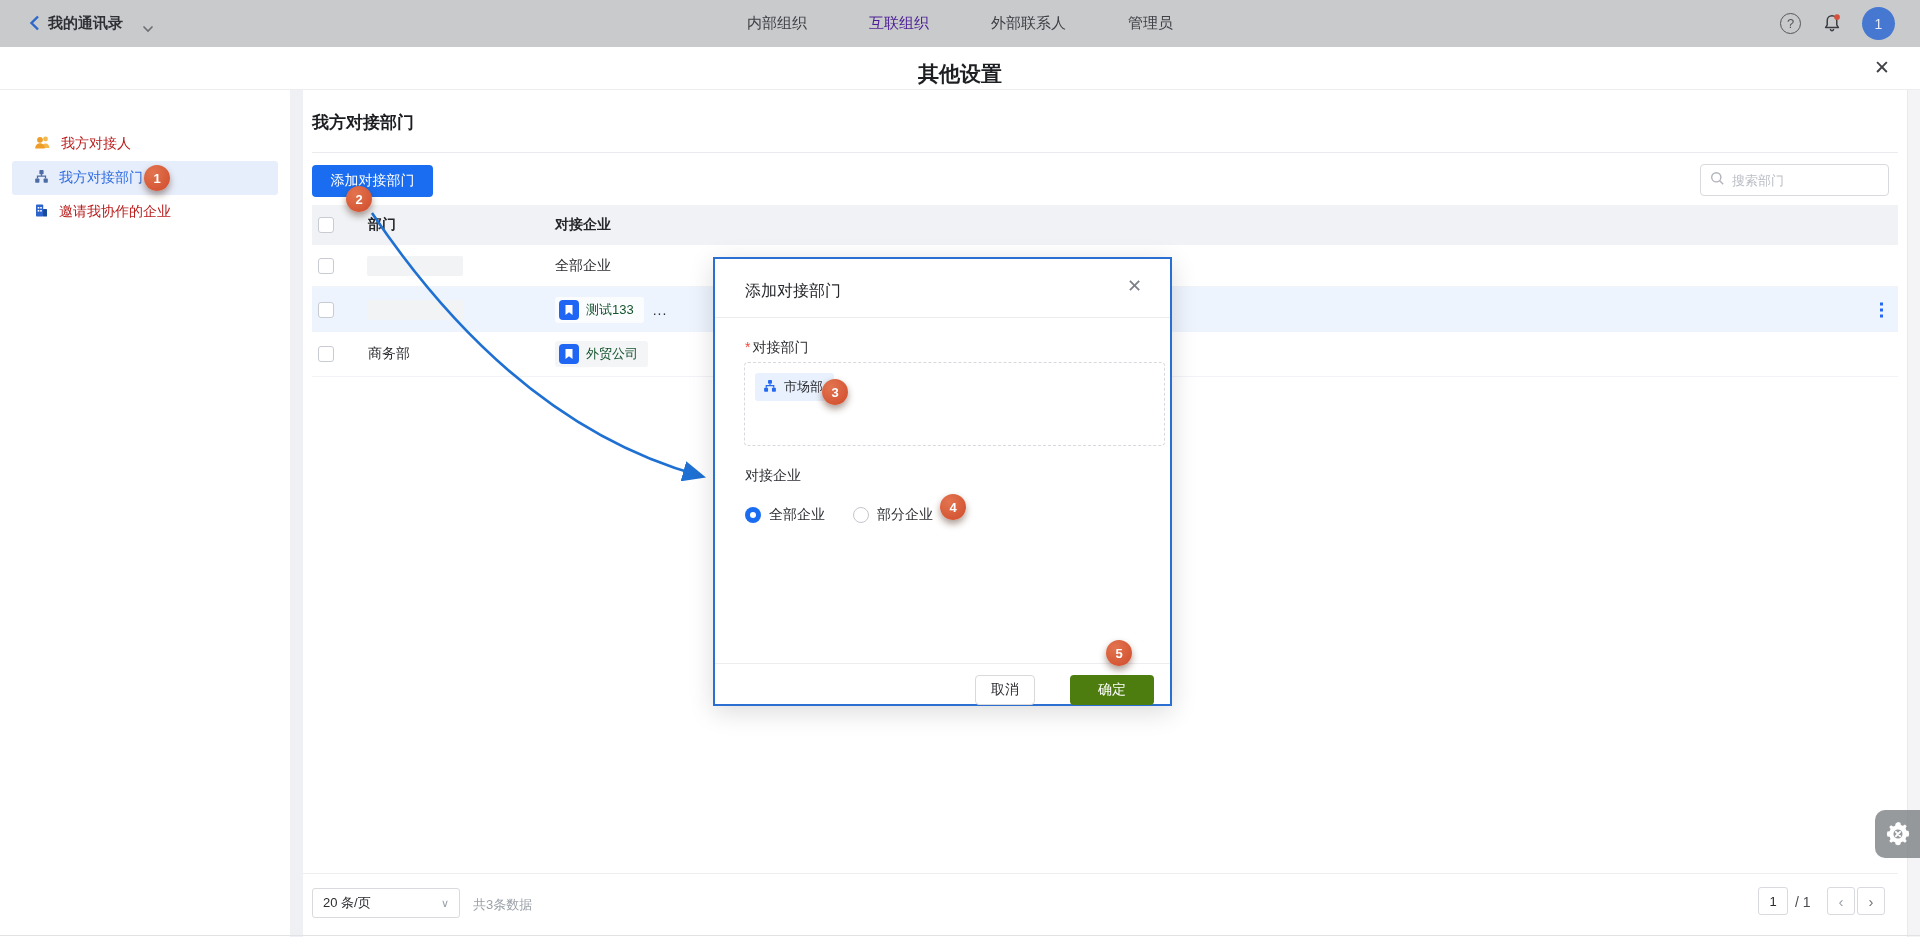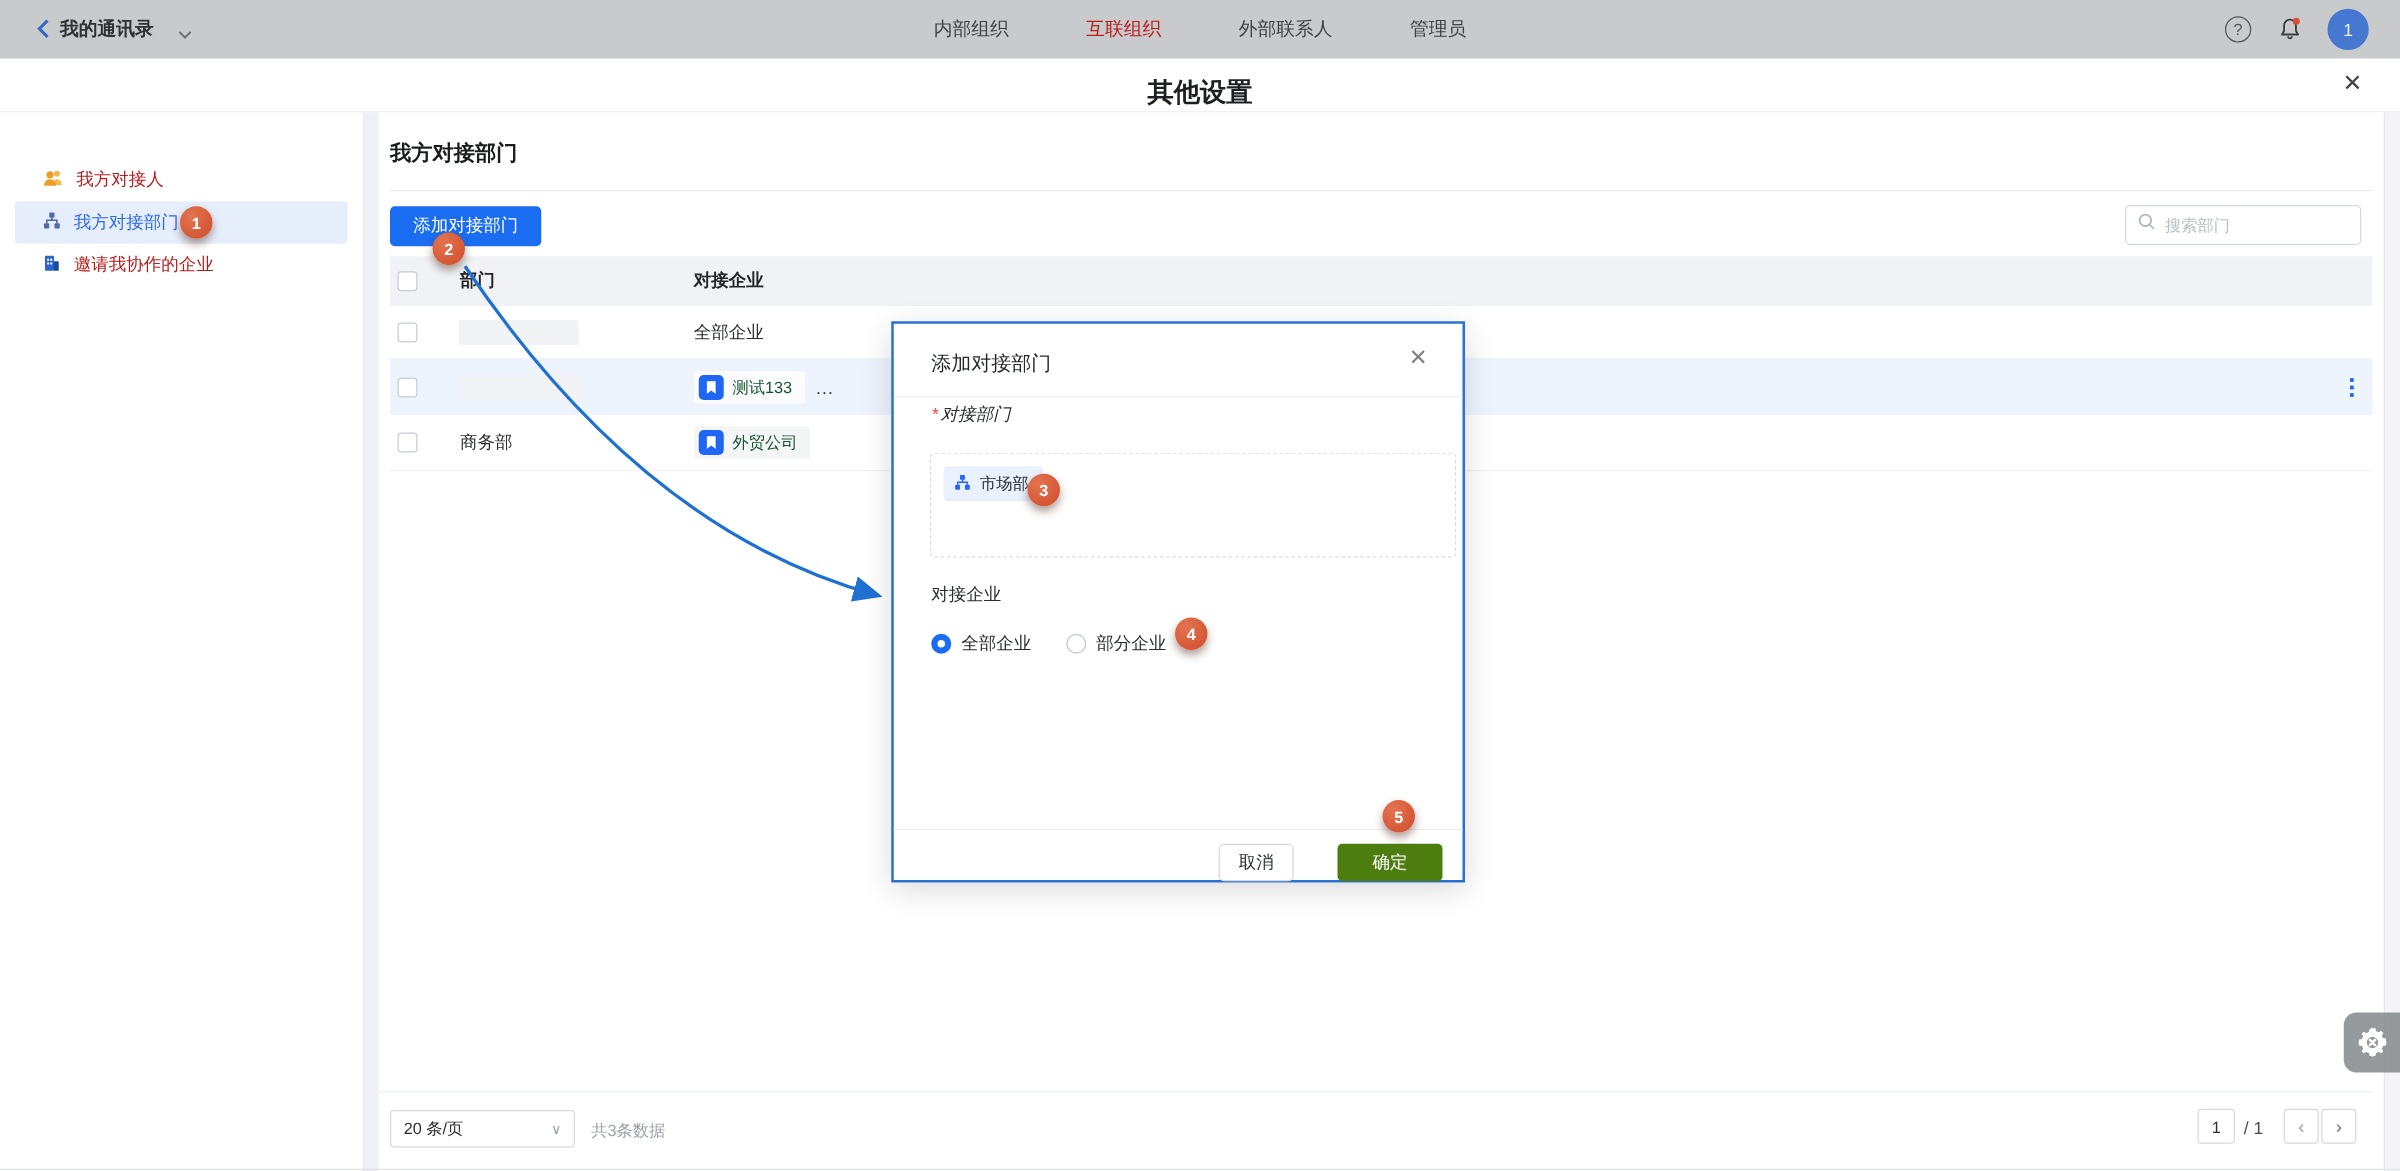--- a/index.html
+++ b/index.html
@@ -9,21 +9,21 @@
     font-family:"Liberation Sans","DejaVu Sans",sans-serif; overflow:hidden;
     color:#2b2d31;
   }
   
   .topbar{position:absolute;left:0;top:0;width:1920px;height:47px;background:#c9cacc;}
   .back-btn{position:absolute;left:26px;top:14px;width:18px;height:18px;cursor:pointer;}
   .tb-title{position:absolute;left:48px;top:14px;font-size:15px;font-weight:bold;color:#2f3134;}
   .tb-caret{position:absolute;left:142px;top:19px;}
   .tb-tabs{position:absolute;left:50%;top:0;transform:translateX(-50%);height:47px;display:flex;align-items:center;gap:62px;}
   .tb-tab{font-size:15px;color:#3e4045;cursor:pointer;white-space:nowrap;}
-  .tb-tab.active{color:#b91c1c;}
+  .tb-tab.active{color:#4c1d95;}
   .help-icon{position:absolute;left:1780px;top:13px;width:21px;height:21px;border:1.6px solid #54565a;border-radius:50%;
     display:flex;align-items:center;justify-content:center;font-size:13px;color:#54565a;}
   .bell-wrap{position:absolute;left:1821px;top:12px;width:22px;height:22px;}
   .avatar{position:absolute;left:1862px;top:7px;width:33px;height:33px;border-radius:50%;background:#4678d2;
     color:#e8edf5;font-size:14px;display:flex;align-items:center;justify-content:center;}
   
   .modal-head{position:absolute;left:0;top:47px;width:1920px;height:43px;background:#fff;border-bottom:1px solid #ededef;}
   .modal-title{position:absolute;left:0;right:0;top:13px;text-align:center;font-size:21px;font-weight:bold;color:#1d1f23;}
   .modal-close{position:absolute;right:30px;top:11px;font-size:19px;color:#404246;cursor:pointer;line-height:1;}
   
@@ -264,21 +264,21 @@
       </marker>
     </defs>
     <path d="M 372 213 Q 515 425 701 476" fill="none" stroke="#1e70d2" stroke-width="2.6" marker-end="url(#ah)"></path>
   </svg>
 
   <div class="dialog">
     <div class="dlg-title">添加对接部门</div>
     <span class="dlg-close">✕</span>
     <div class="dlg-divider"></div>
 
-    <div class="dlg-label" style="top:64px;font-style:italic;">
+    <div class="dlg-label" style="top:80px;">
       <span class="req">*</span><span>对接部门</span>
     </div>
 
     <div class="dept-box">
       <span class="dept-tag">
         <span>
           <svg width="14" height="14" viewBox="0 0 15 15">
             <path d="M7.5 5v2.2M3.5 9.5V7.2h8v2.3" fill="none" stroke="#2468f2" stroke-width="1.3"></path>
             <rect x="5.4" y="1" width="4.2" height="4.2" rx="0.8" fill="#2468f2"></rect>
             <rect x="1.2" y="9.5" width="4.2" height="4.2" rx="0.8" fill="#2468f2"></rect>

